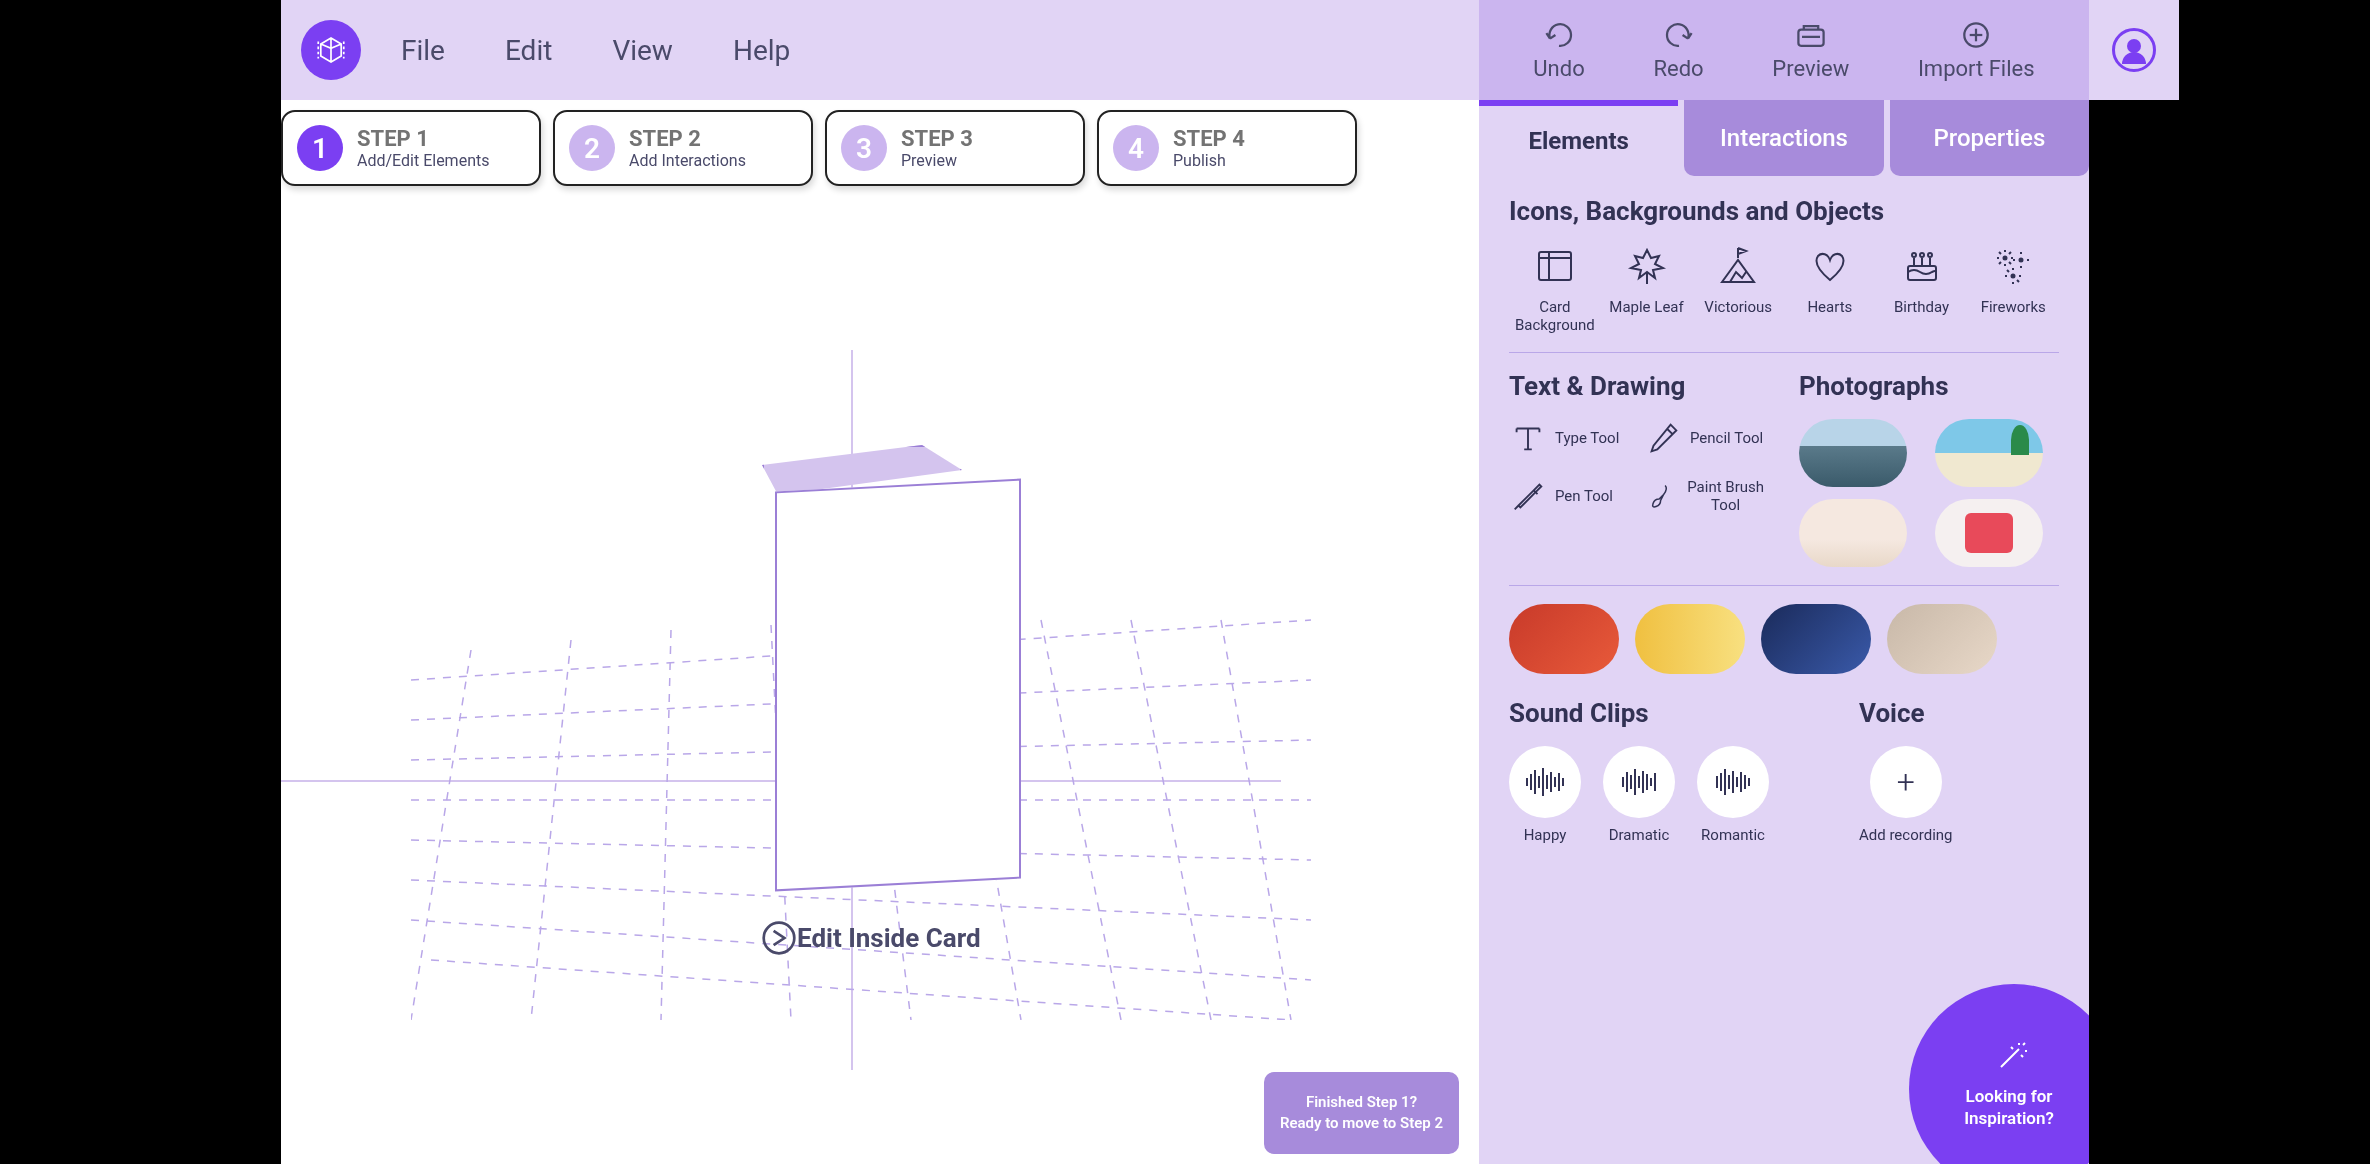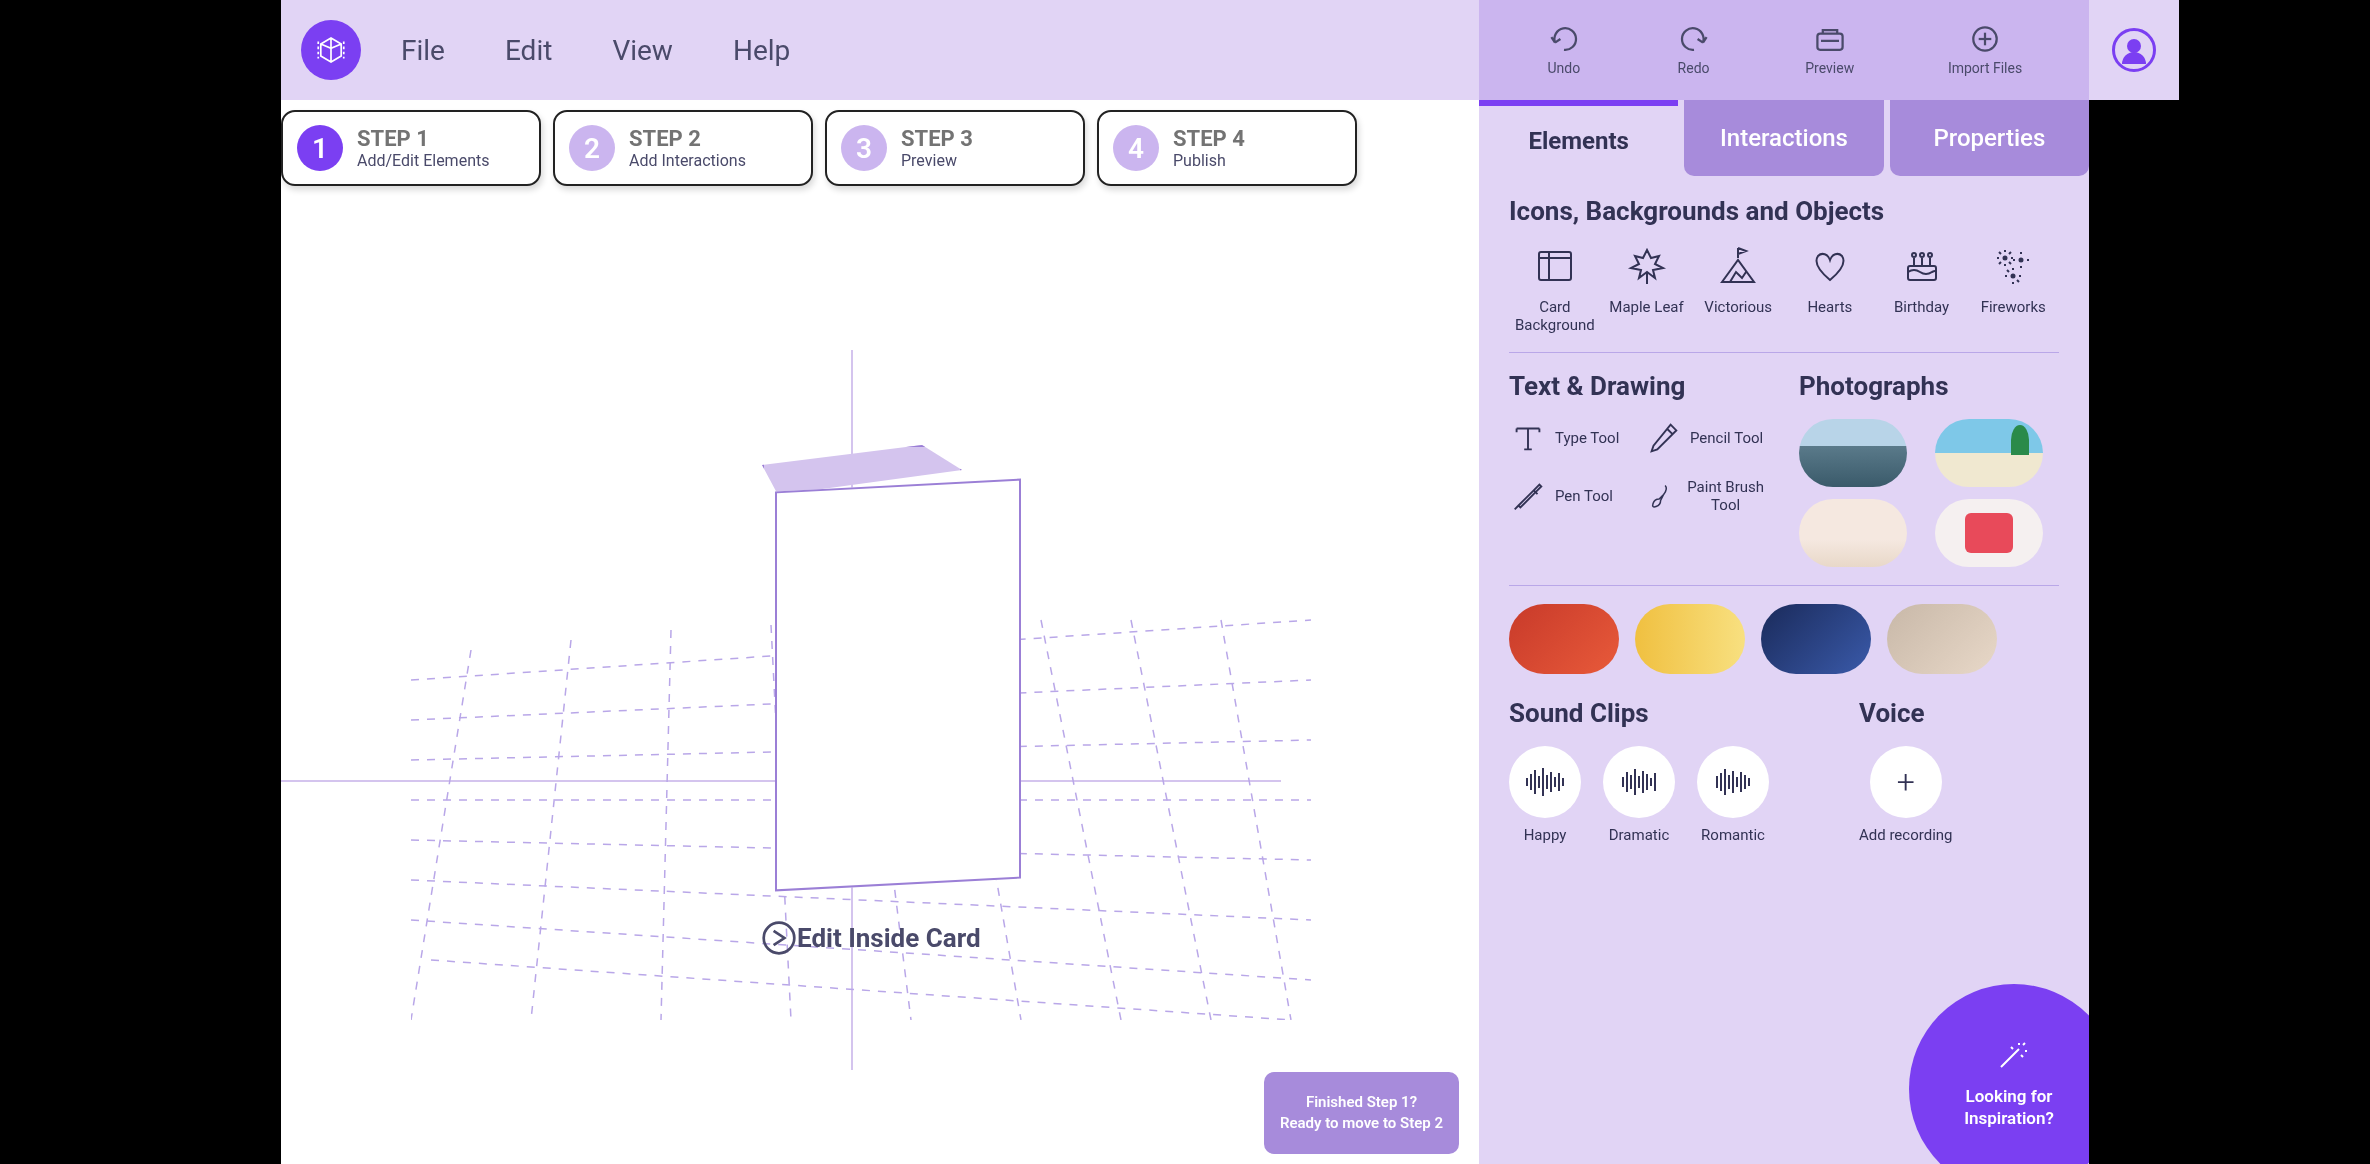--- a/index.html
+++ b/index.html
@@ -7,21 +7,21 @@
 .app{position:absolute;left:281px;top:0;width:1808px;height:1164px;background:#fff;display:flex;flex-direction:column}
 .topbar{height:100px;background:#e1d4f5;display:flex;align-items:center;padding:0 20px;position:relative}
 .logo{width:60px;height:60px;border-radius:50%;background:#7b3ff2;display:flex;align-items:center;justify-content:center;margin-right:40px}
 .menu{display:flex;gap:60px}
 .menu-item{font-size:28px;color:#4a4a6a;cursor:pointer}
 .save-info{margin-left:auto;text-align:right;margin-right:20px}
 .save-ago{font-size:20px;font-weight:600;color:#4a4a6a}
 .save-lbl{font-size:16px;color:#8a8a9a}
 .tool-btn{display:flex;flex-direction:column;align-items:center;gap:6px;color:#4a4a6a;cursor:pointer}
 .tool-btn svg{width:36px;height:30px}
-.tool-lbl{font-size:14px}
+.tool-lbl{font-size:22px}
 .main{flex:1;display:flex}
 .canvas-area{flex:1;background:#fff;position:relative;overflow:hidden}
 .steps{display:flex;gap:12px;padding:10px 0 0 0;justify-content:flex-start;margin-left:0}
 .step{width:260px;height:76px;border:2px solid #222;border-radius:14px;display:flex;align-items:center;padding:0 14px;gap:14px;background:#fff;box-shadow:2px 4px 6px rgba(0,0,0,0.15)}
 .step-num{width:46px;height:46px;border-radius:50%;display:flex;align-items:center;justify-content:center;font-size:28px;font-weight:600;color:#fff;background:#cbb5ef}
 .step.active .step-num{background:#7b3ff2}
 .step-txt{display:flex;flex-direction:column}
 .step-title{font-size:22px;font-weight:700;color:#737373}
 .step-desc{font-size:16px;color:#4a4a6a}
 .stage{position:absolute;left:0;right:0;top:100px;bottom:0}

